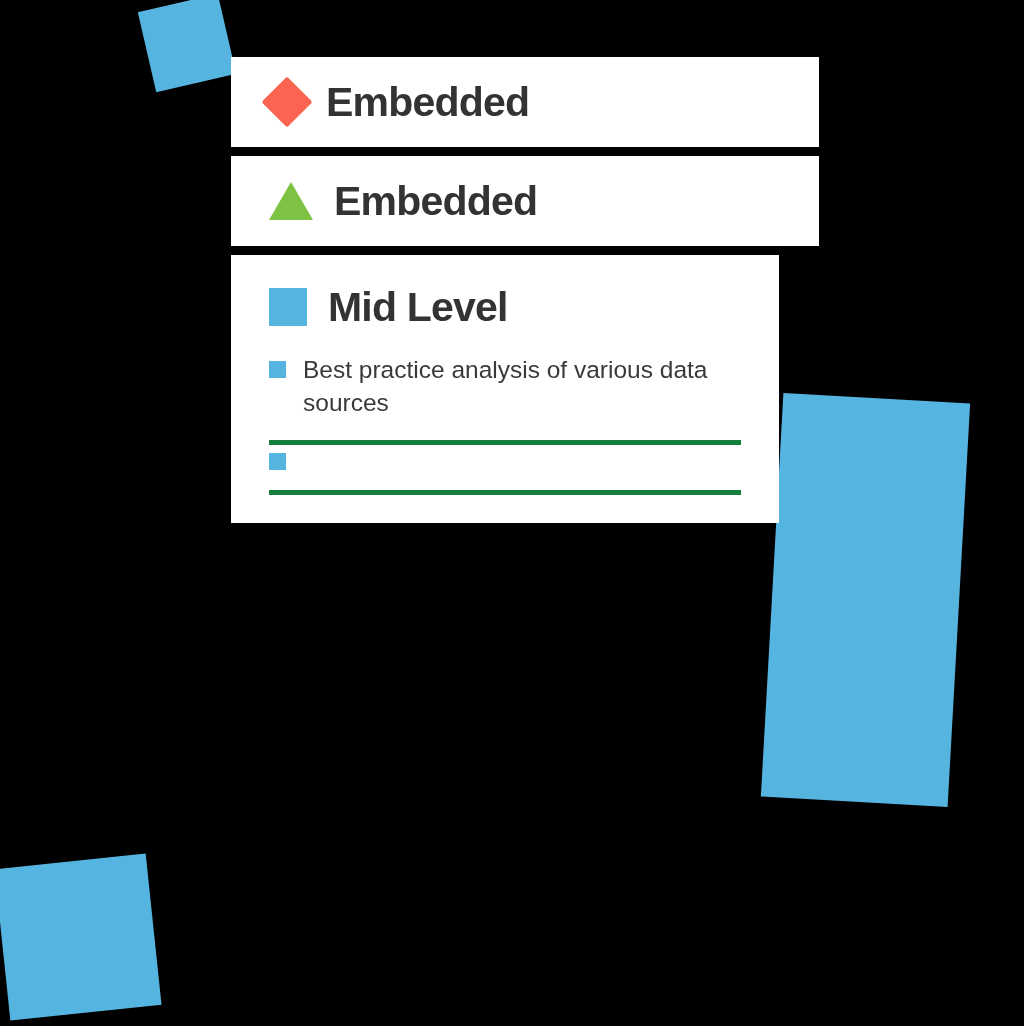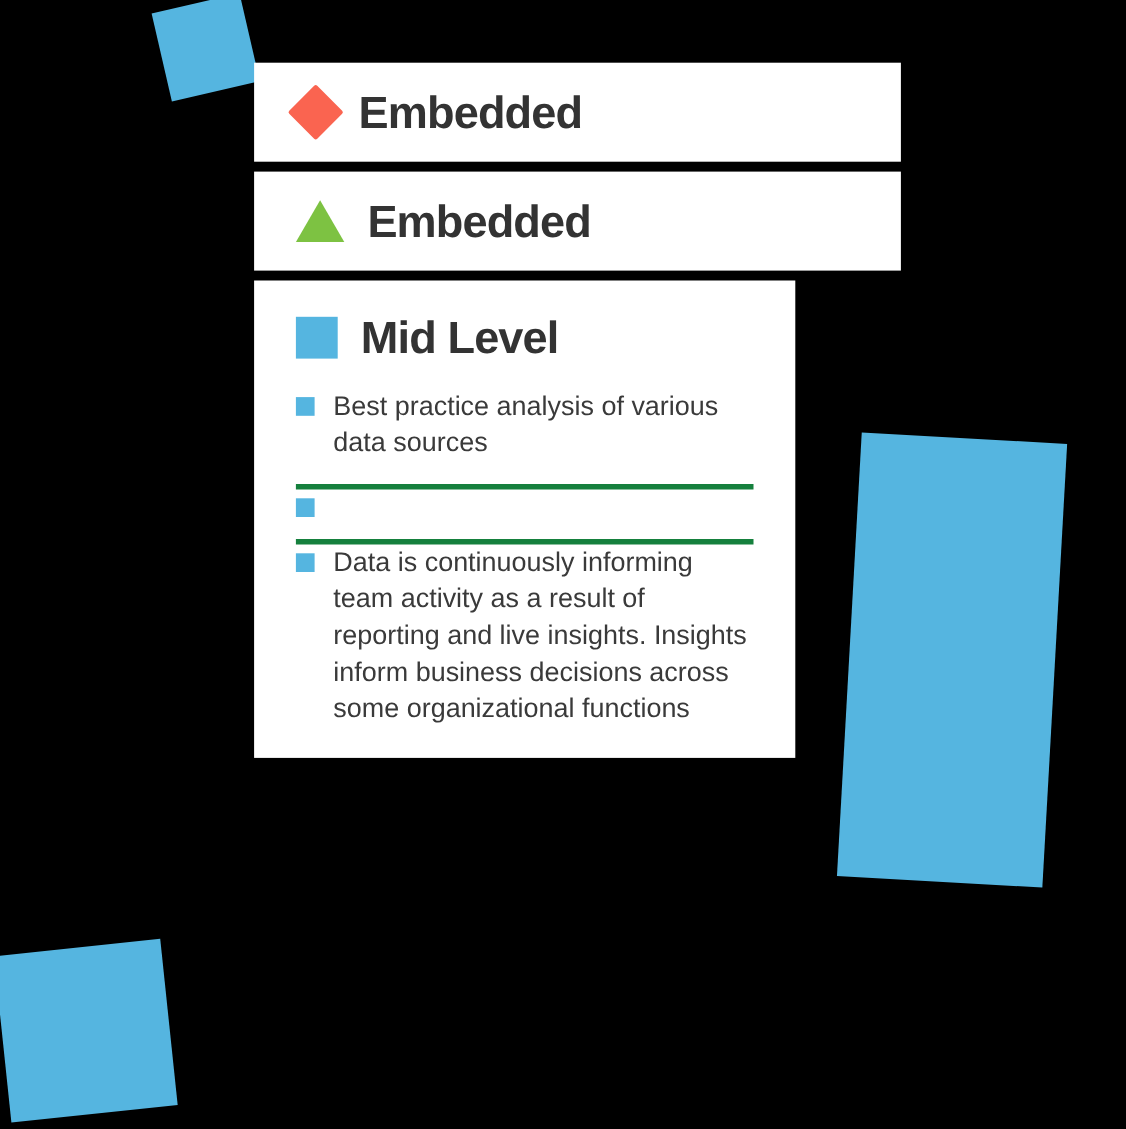--- a/index.html
+++ b/index.html
@@ -54,21 +54,21 @@
   .card {
     background: #FFFFFF;
     position: relative;
     box-sizing: border-box;
   }
   .card.compact {
     width: 588px;
     margin-bottom: 9px;
   }
   .card.expanded {
-    width: 492px;
+    width: 548px;
     margin-bottom: 9px;
   }
   .card.last {
     margin-bottom: 0;
   }
 
   
   .card-header {
     display: flex;
     align-items: center;
@@ -196,22 +196,18 @@
     </div>
     <div class="card-body">
       <ul class="behavior-list">
         <li class="behavior-item">
           <span class="bullet-square"></span>
           <span class="behavior-text">Best practice analysis of various data sources</span>
         </li>
         <li class="behavior-item">
           <span class="bullet-square"></span>
         </li>
-        <li class="behavior-item last-item">
-          <span class="bullet-square"></span>
-          <span class="behavior-text">Data is continuously informing team activity as a result of reporting and live insights. Insights inform business decisions across some organizational functions</span>
-        </li>
       </ul>
     </div>
   </div>
 
 
 </div>
 
 </body></html>

